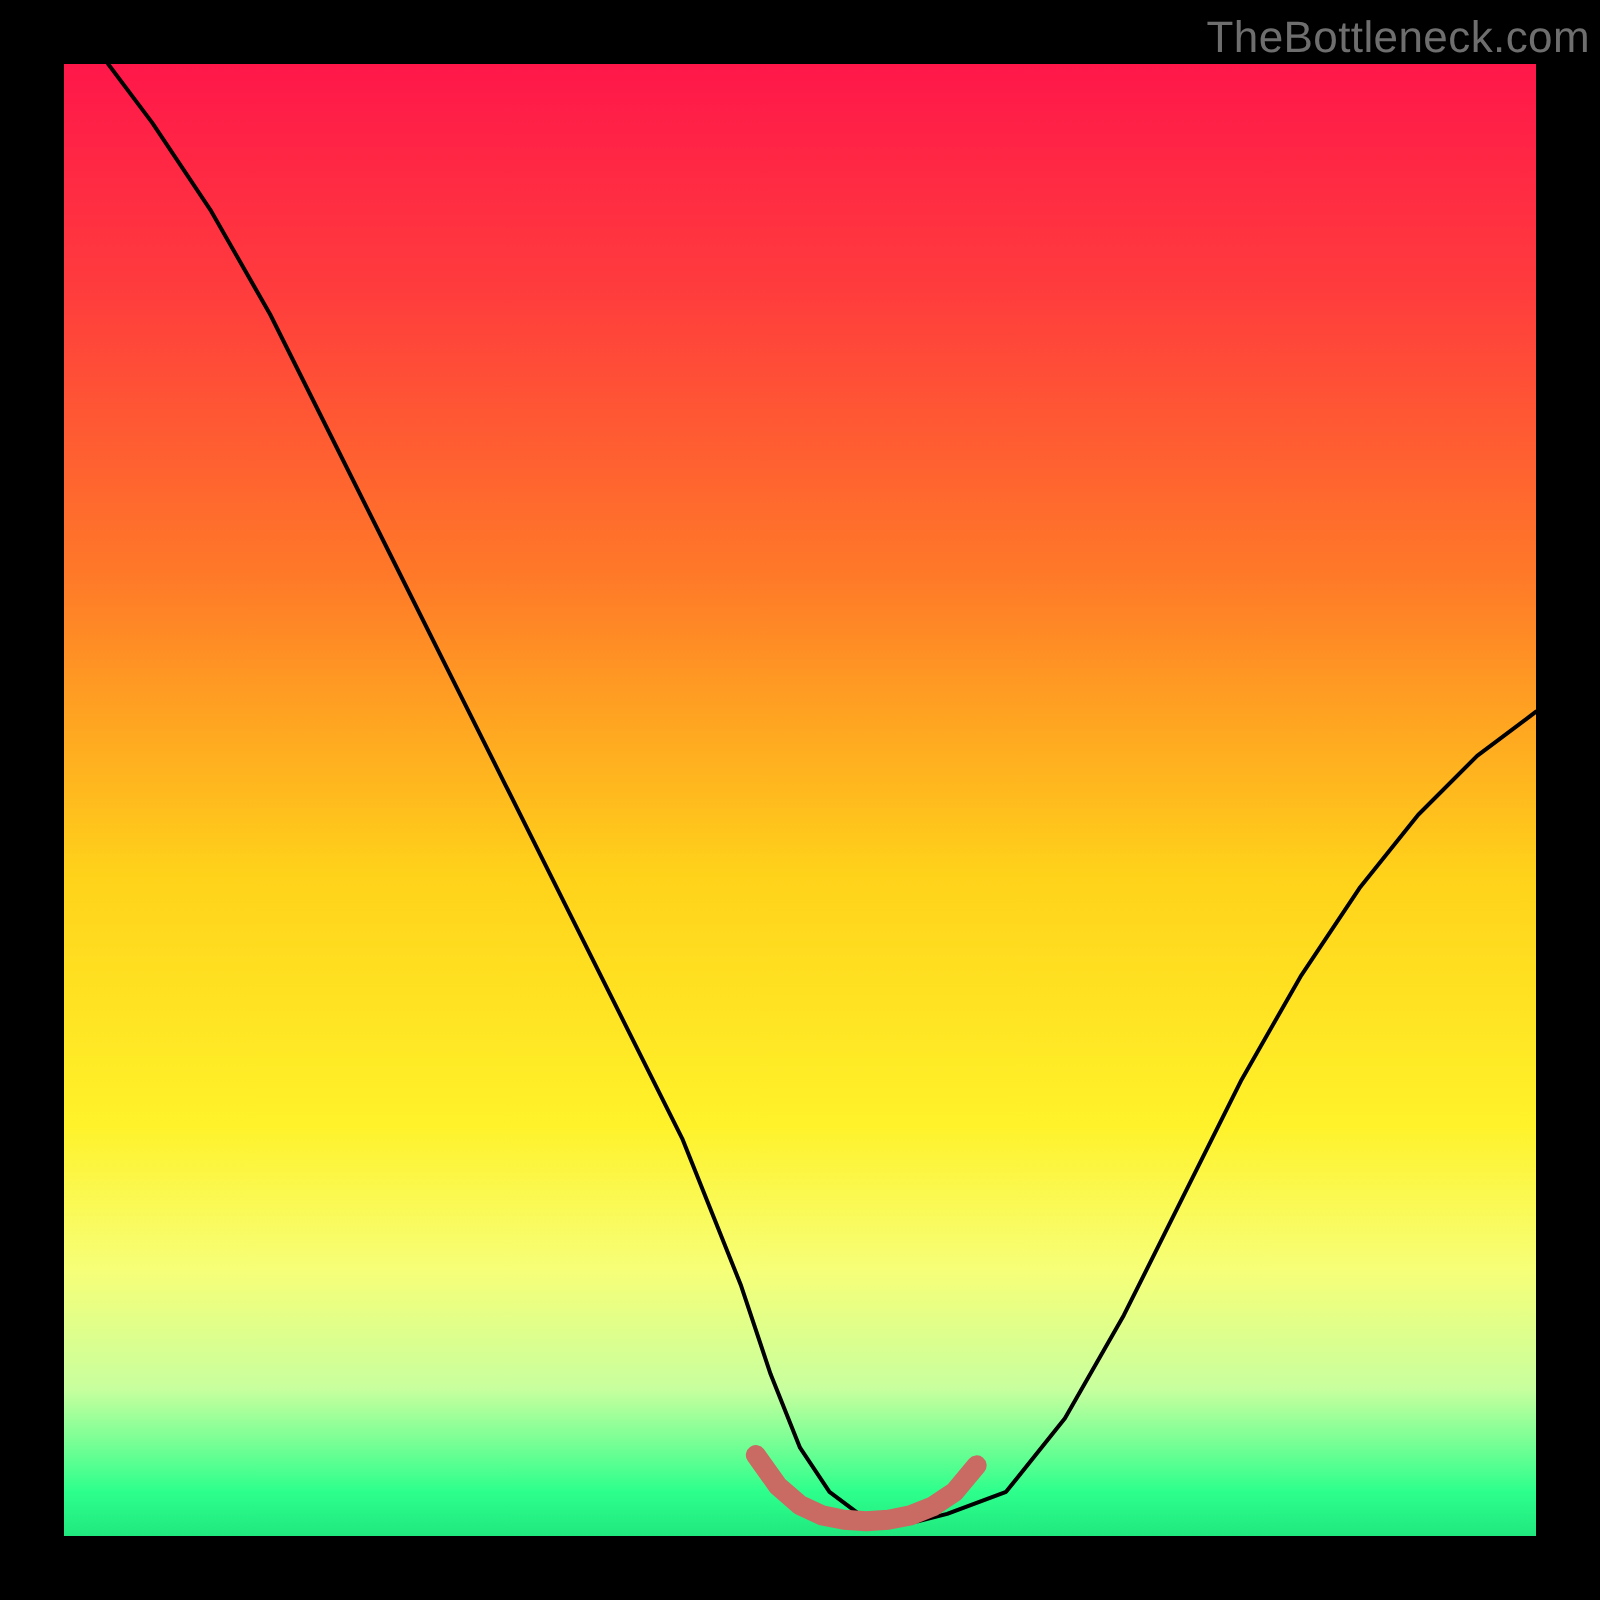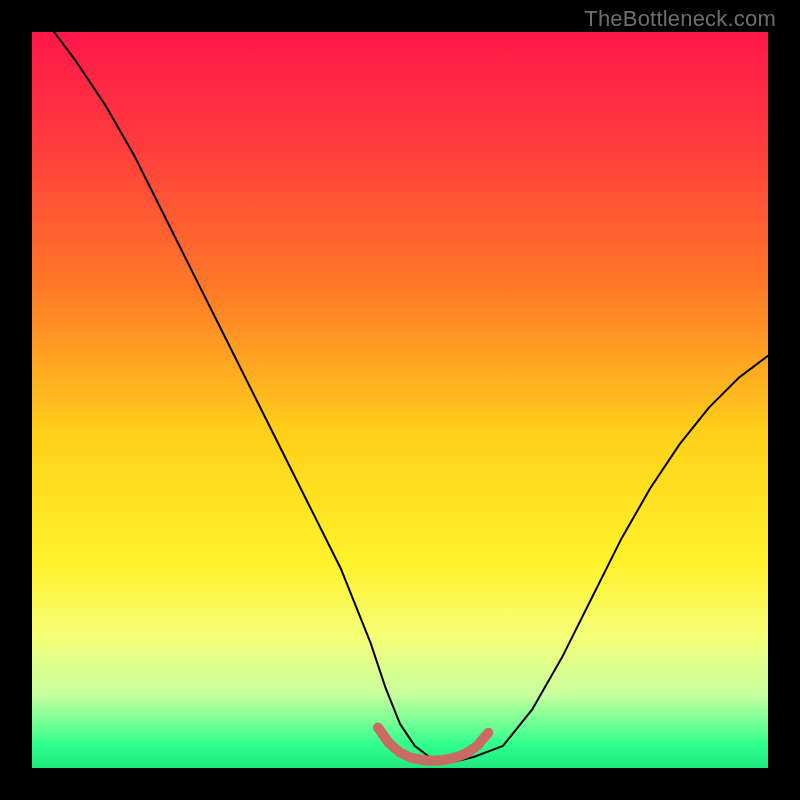--- a/index.html
+++ b/index.html
@@ -12,21 +12,21 @@
     overflow: hidden;
   }
   .stage {
     position: relative;
     width: 800px;
     height: 800px;
   }
   .watermark {
     position: absolute;
     top: 6px;
-    right: 24px;
+    right: 5px;
     color: #6e6e6e;
     font-size: 22px;
     font-weight: 500;
     letter-spacing: 0.2px;
     z-index: 3;
   }
   .plot-area {
     position: absolute;
     left: 32px;
     top: 32px;

